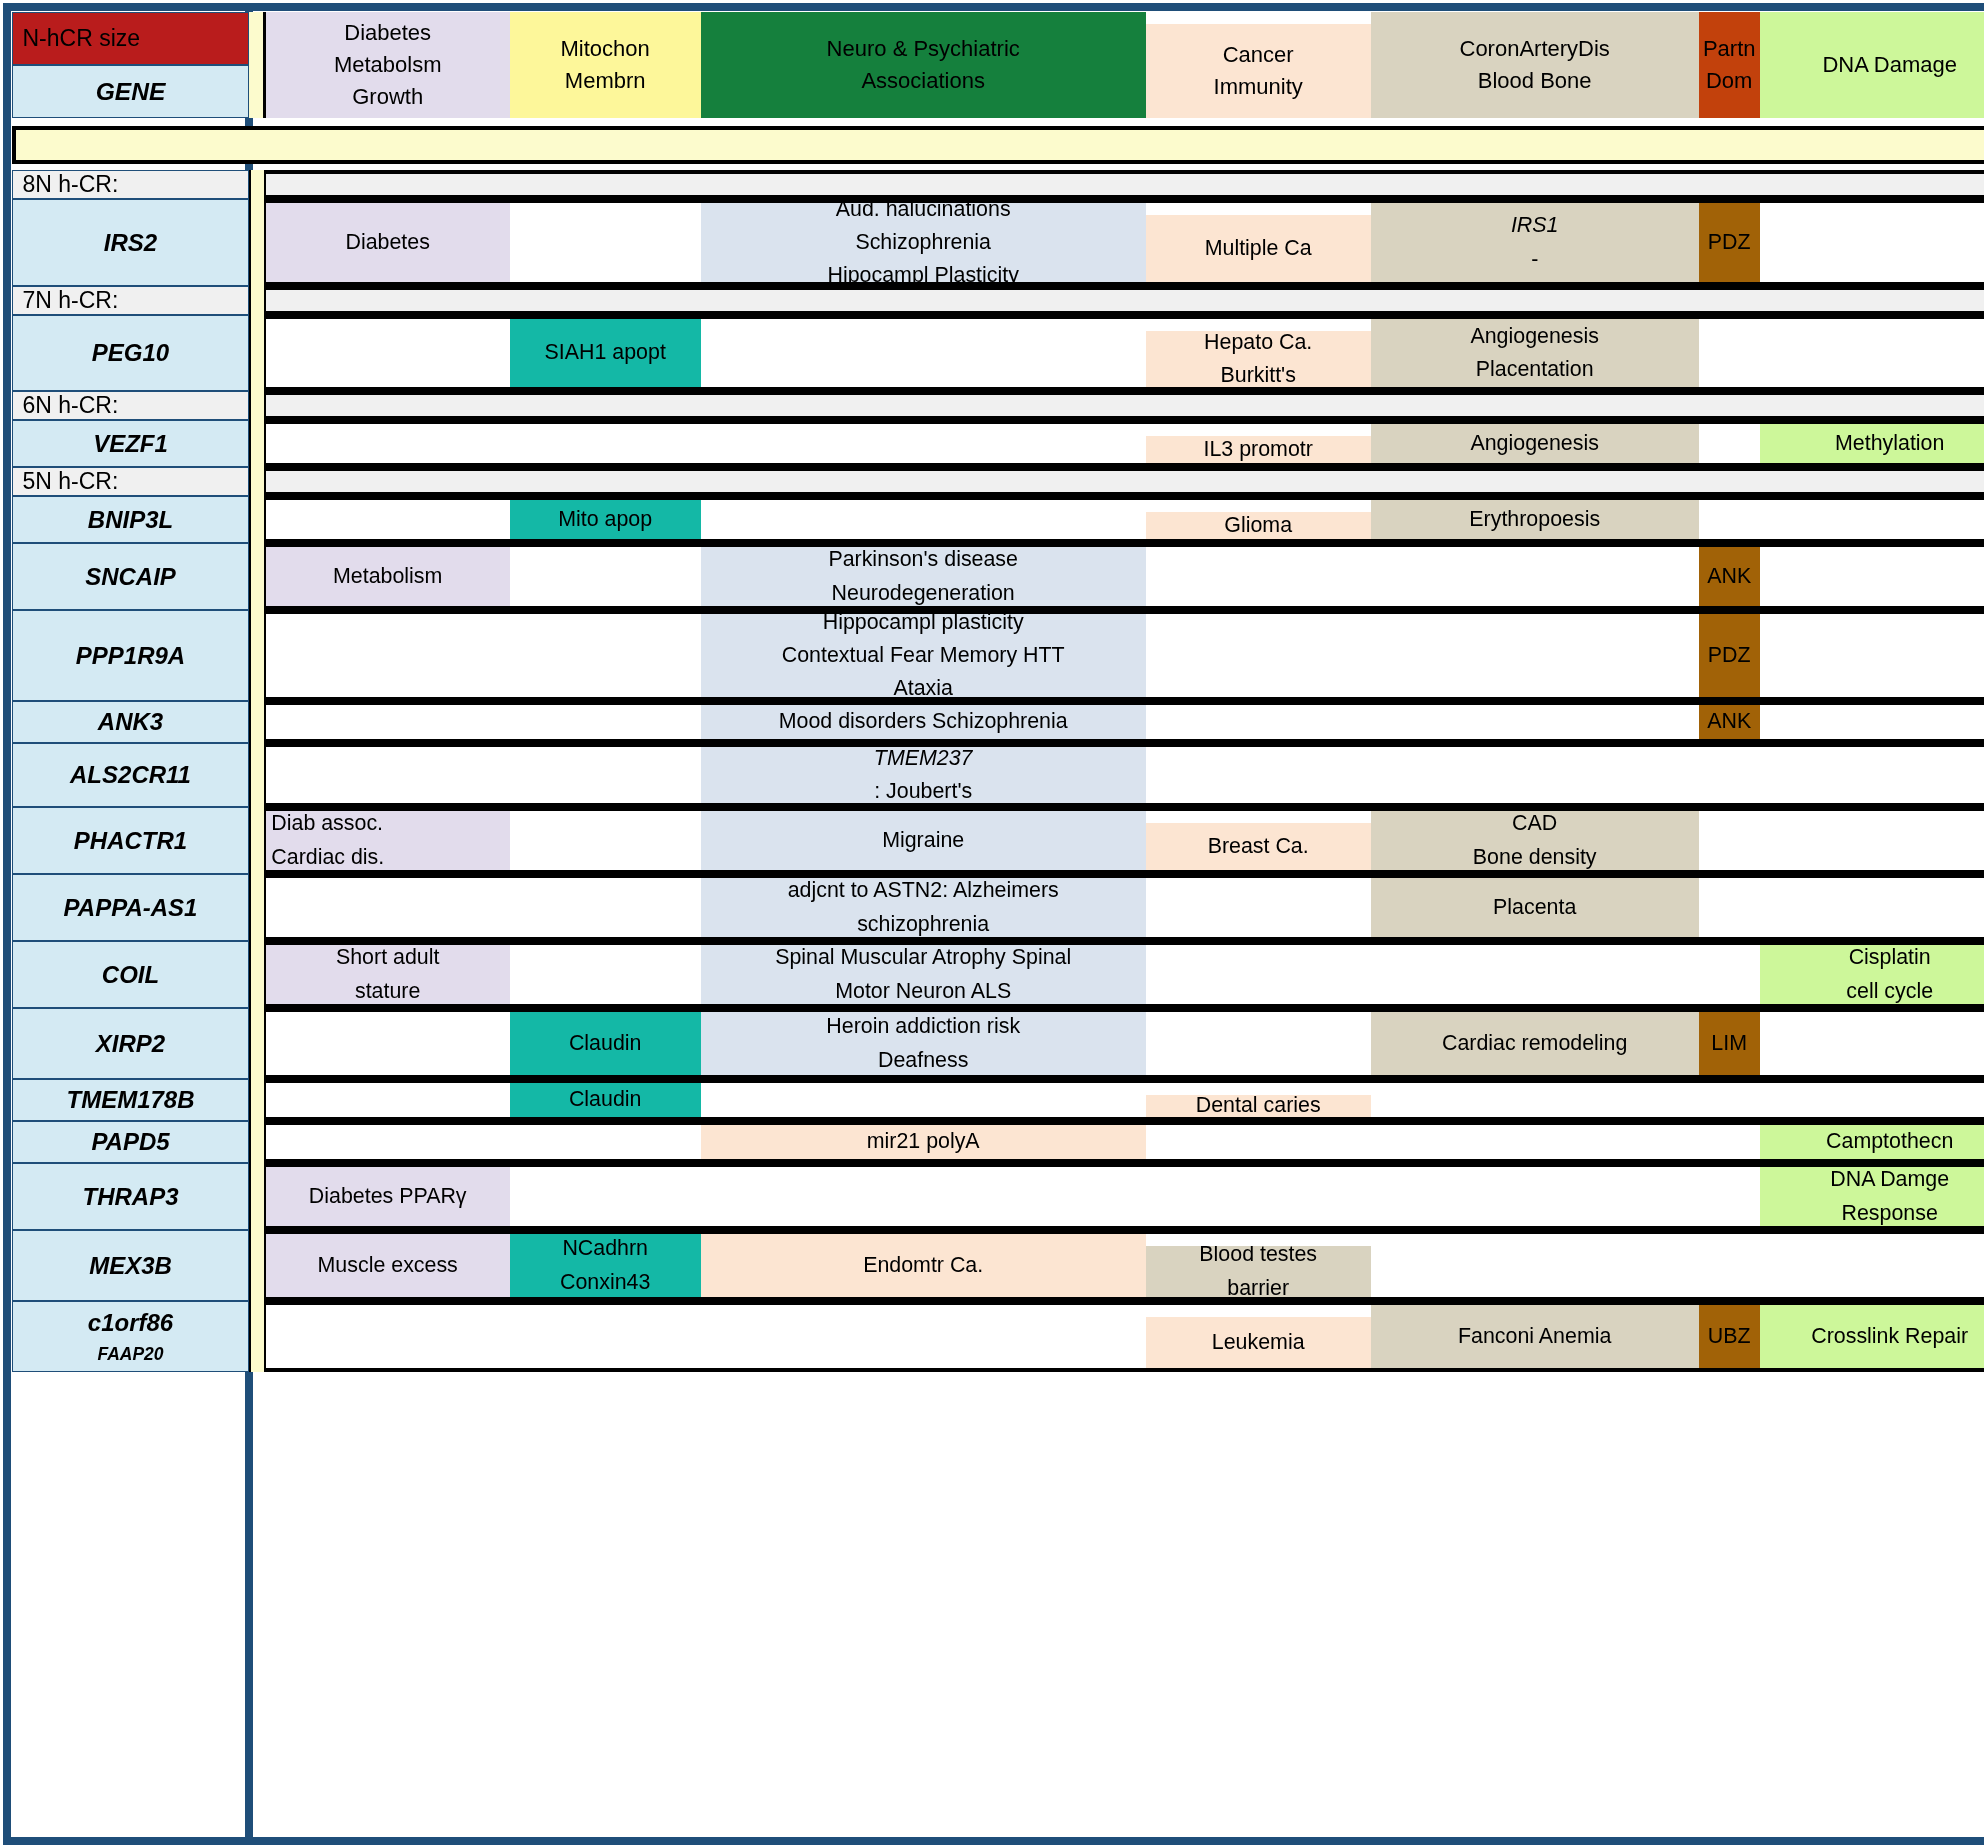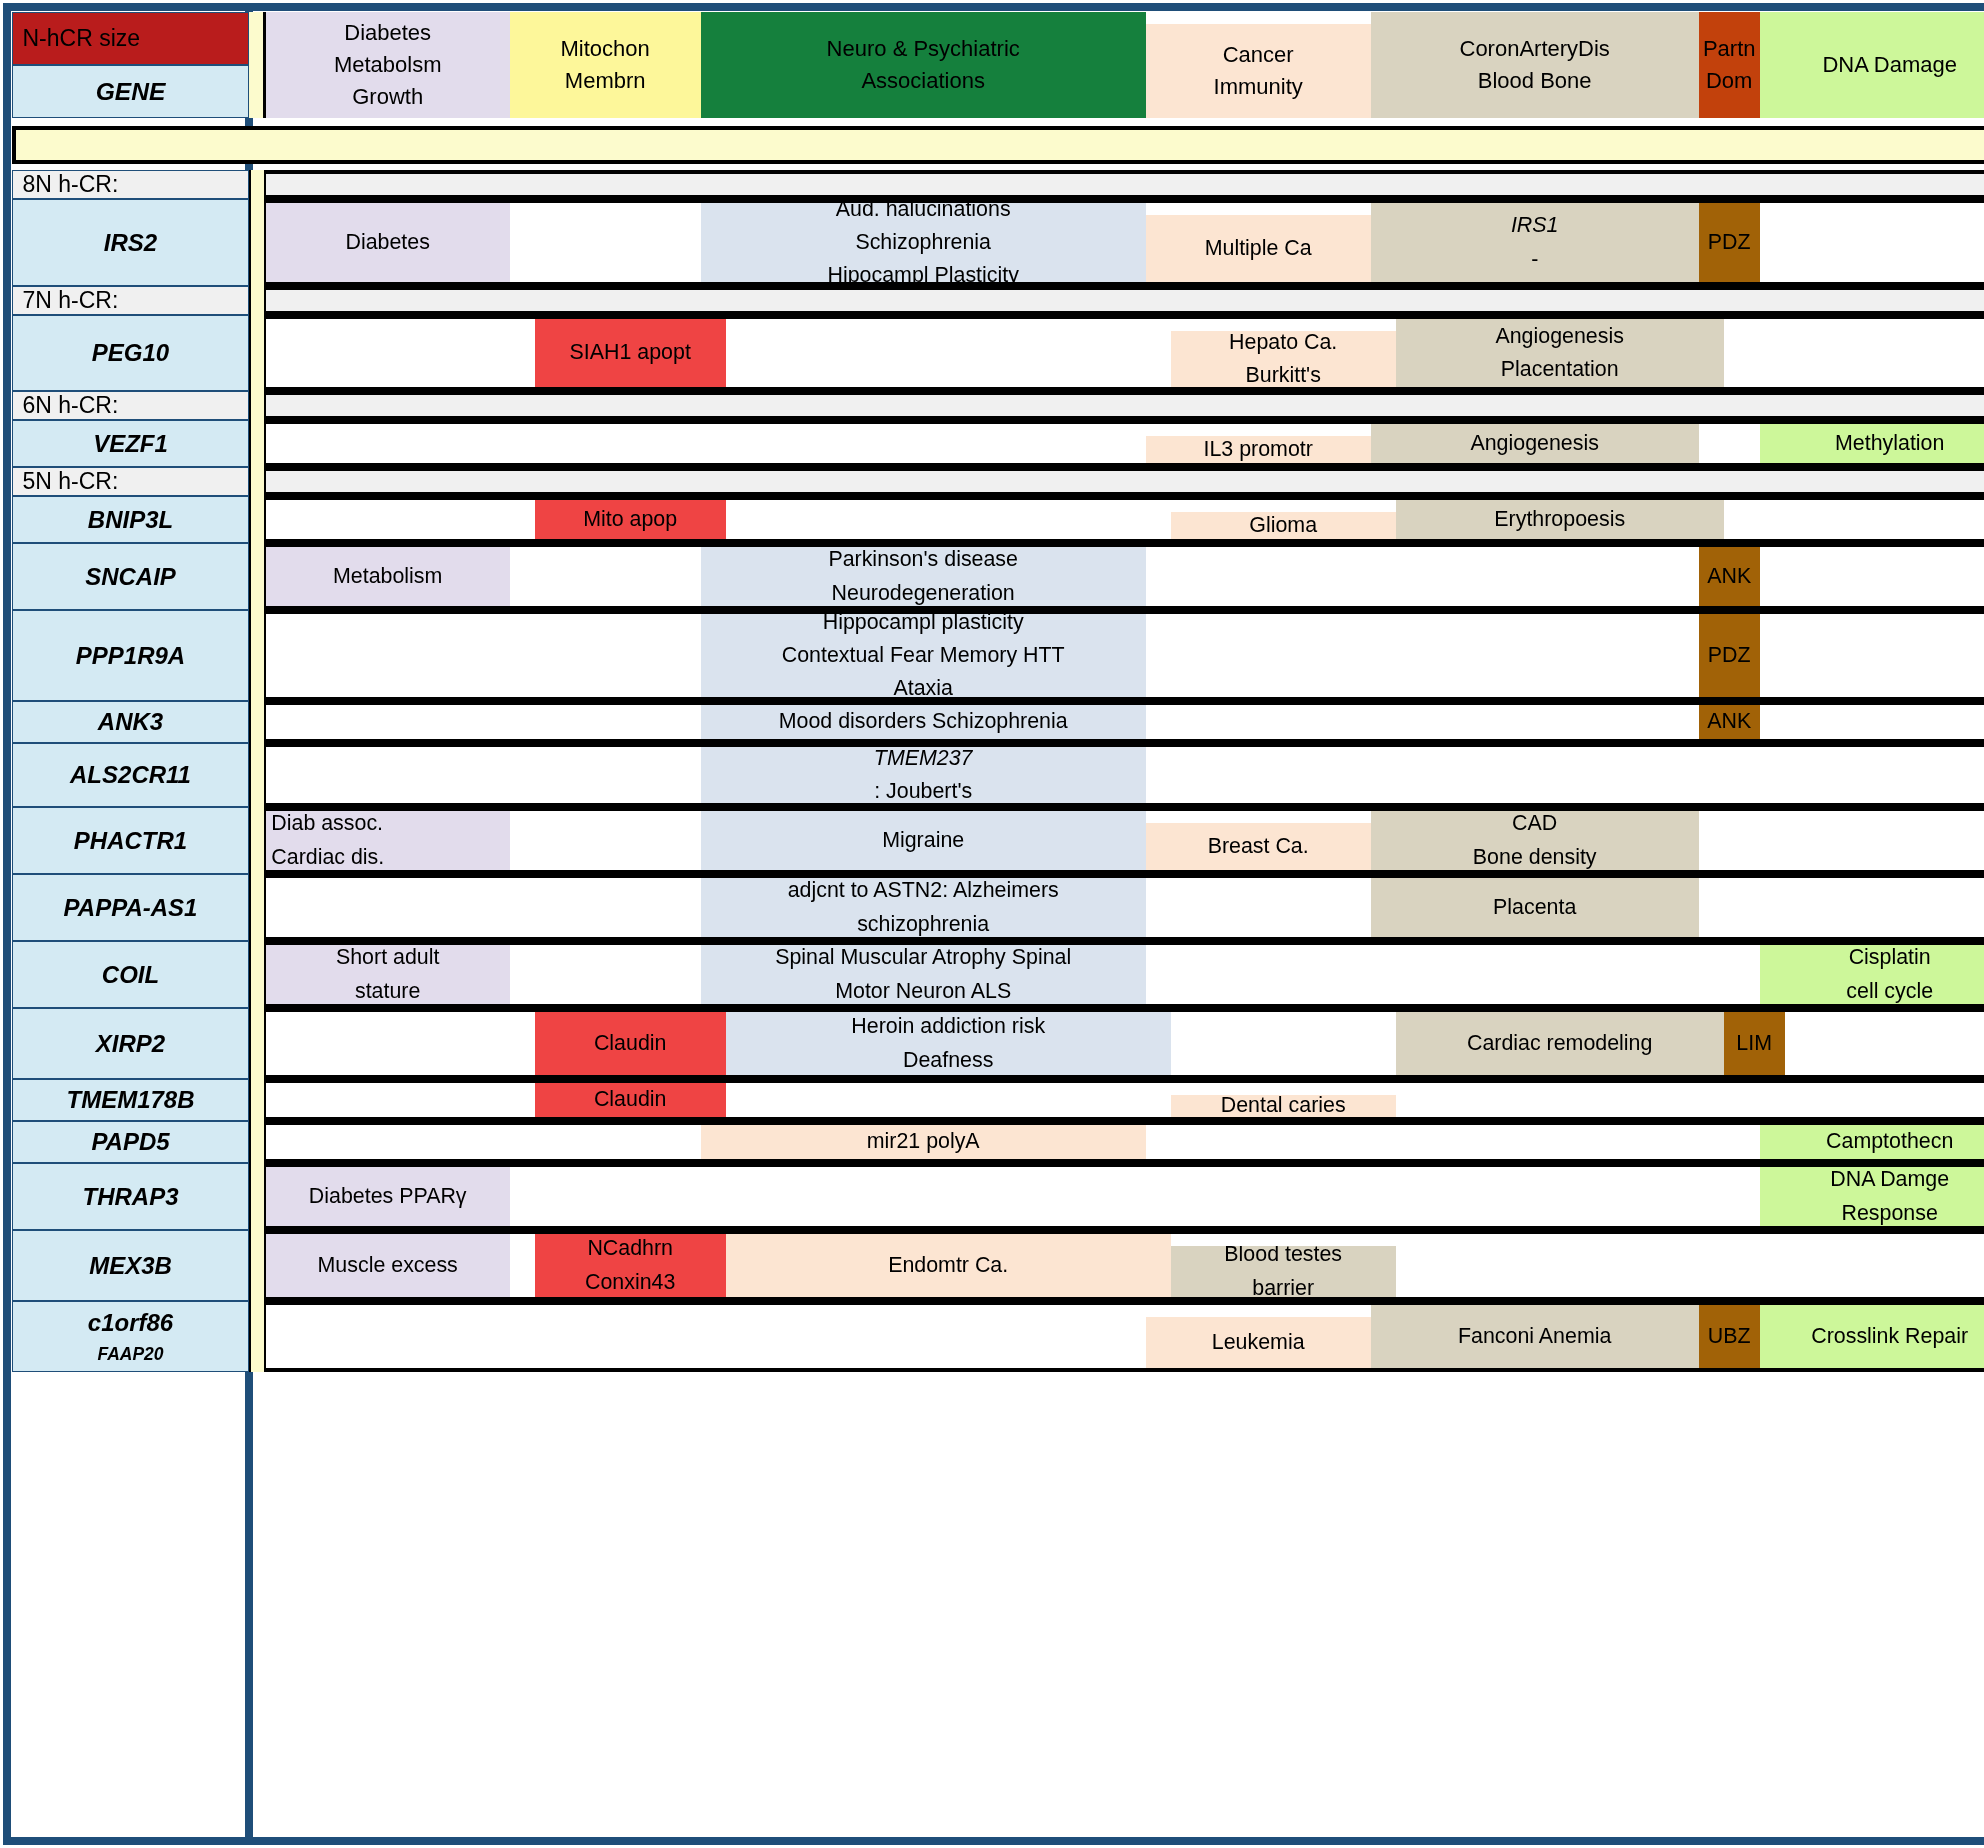--- a/index.html
+++ b/index.html
@@ -52,21 +52,21 @@
 
   .cell{
     box-sizing:border-box;
     display:flex;flex-direction:column;align-items:center;justify-content:center;
     text-align:center;font-size:21.4px;color:#000;line-height:1.55;
     padding:1.6px 2.4px;overflow:hidden;white-space:pre-line;
   }
 
   
   .t-purple{background:#e2dcec;}
-  .t-yellow{background:#ef4444;margin-left:25px;}
+  .t-yellow{background:#14b8a6;}
   .t-blue  {background:#dae3ee;}
   .t-peach {background:#fce5d2;}
   .t-tan   {background:#d9d3c0;}
   .t-pblue {background:#a16207;}
   .t-lgreen{background:#cdf79a;}
   .t-none  {background:#ffffff;}
 
   
   .header{
     position:absolute;left:12px;top:12px;width:2263px;height:106px;

